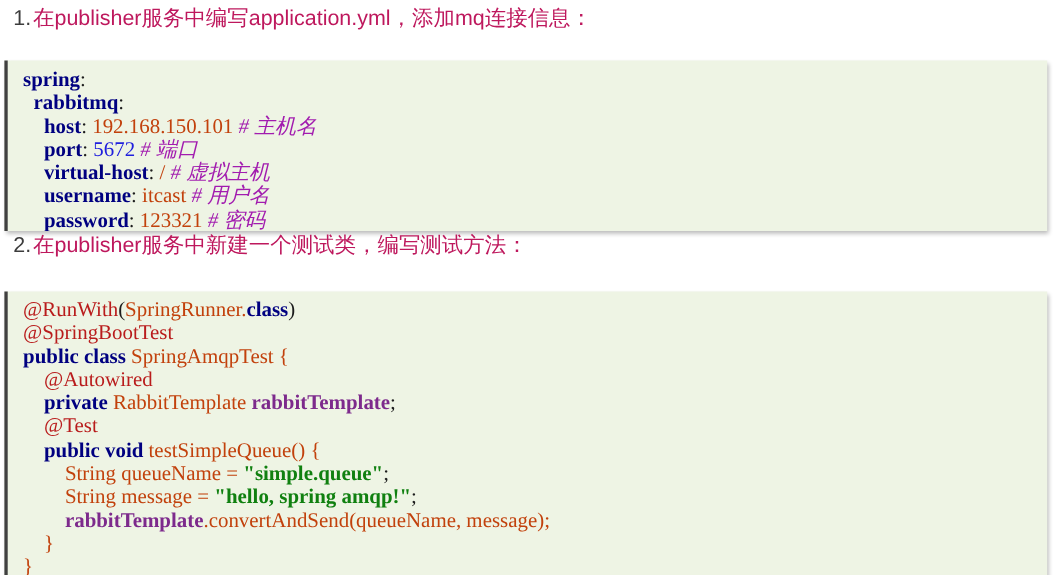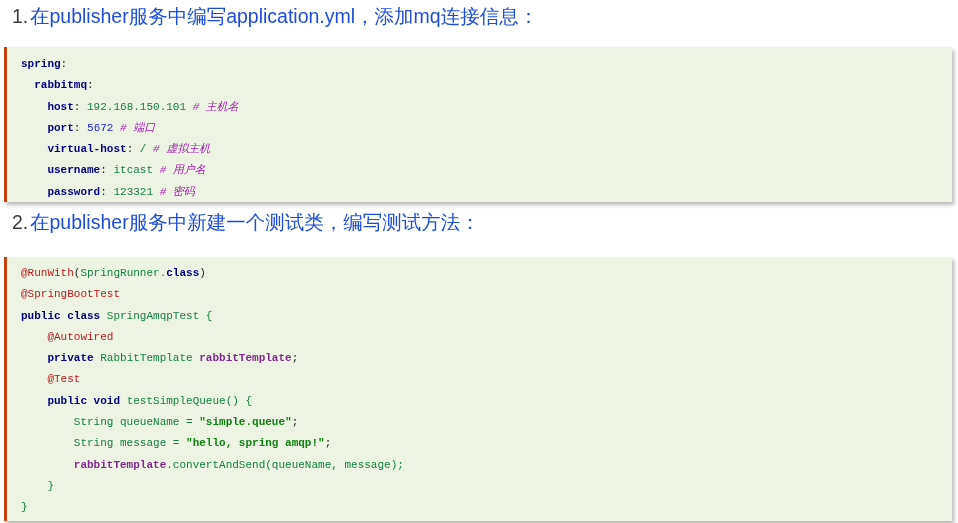--- a/index.html
+++ b/index.html
@@ -33,35 +33,35 @@
     white-space: nowrap;
   }
   .step-num {
     width: 30px;
     flex: 0 0 30px;
     padding-left: 12px;
     box-sizing: border-box;
     color: #3c3c3c;
   }
   .step-text {
-    color: #1d4ed8;
+    color: #be185d;
   }
 
   #step1 { position: absolute; left: 0; top: 3px; }
   #step2 { position: absolute; left: 0; top: 209px; }
 
   
   .codeblock {
     position: absolute;
     background: #eef4e4;
-    border-left: 3px solid #c2410c;
+    border-left: 3px solid #404040;
     box-shadow: 2px 3px 4px rgba(0,0,0,0.28);
     box-sizing: border-box;
-    font-family: Liberation Mono, monospace;
-    font-size: 11px;
+    font-family: Liberation Serif, serif;
+    font-size: 19px;
     line-height: 21.3px;
     color: #1c1c1c;
     overflow: hidden;
     white-space: pre;
   }
   #yaml-block {
     left: 4px;
     top: 36px;
     width: 948px;
     height: 155px;
@@ -72,21 +72,21 @@
     top: 246px;
     width: 948px;
     height: 264px;
     padding: 6px 0 6px 14px;
   }
 
   .line { display: block; height: 21.3px; }
 
   
   .t-key    { color: #000080; font-weight: bold; }   
-  .t-plain  { color: #15803d; }
+  .t-plain  { color: #c2410c; }
   .t-num    { color: #2020dd; }
   .t-cmt    { color: #a21caf; font-style: italic; }
   .t-anno   { color: #b91c1c; }
   .t-field  { color: #7d2a8c; font-weight: bold; }
   .t-str    { color: #108010; font-weight: bold; }
   .t-punct  { color: #1c1c1c; }
 </style>
 </head>
 <body>
 

